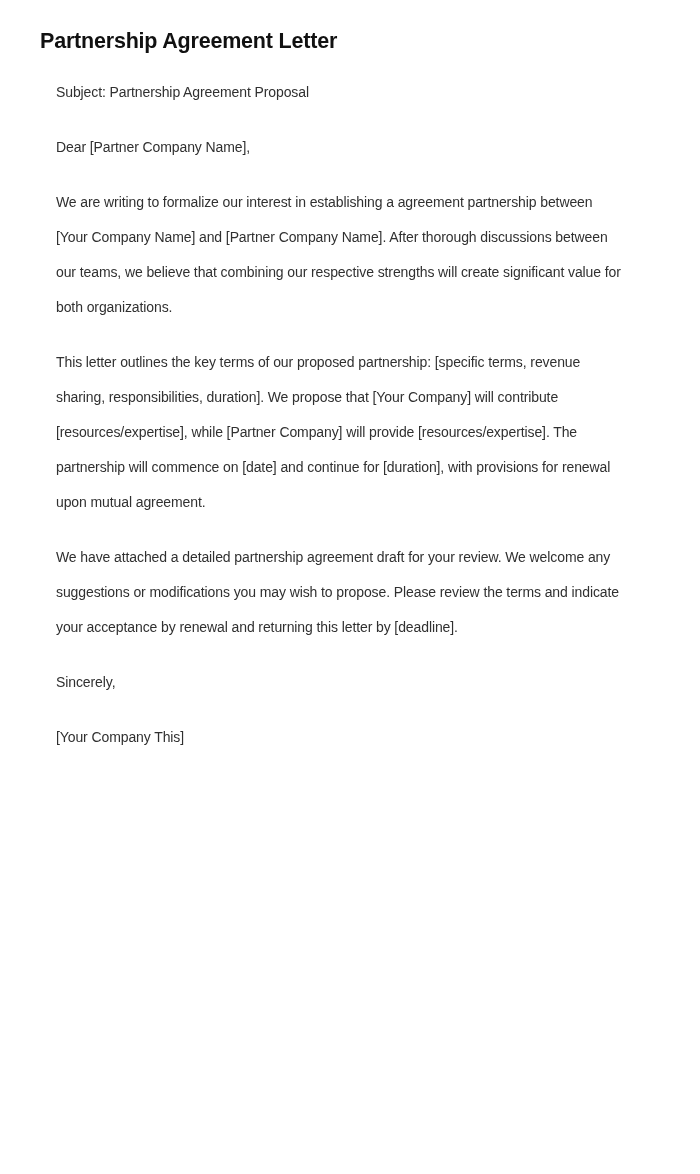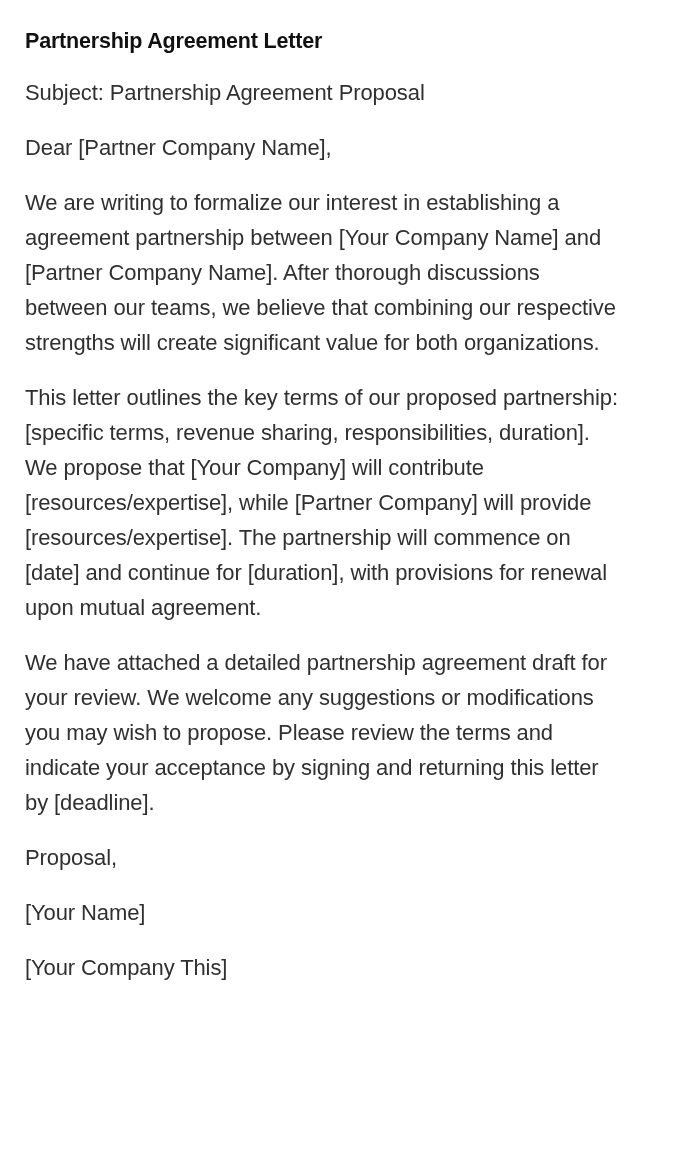--- a/index.html
+++ b/index.html
@@ -14,34 +14,34 @@
     background: var(--background);
   }
   body {
     width: 700px;
     min-height: 1174px;
     font-family: "Liberation Sans", "DejaVu Sans", sans-serif;
   }
   .page {
     width: 700px;
     min-height: 1174px;
-    padding: 27px 58px 40px 25px;
+    padding: 27px 58px 40px 40px;
     background: var(--background);
   }
   .doc-title {
     margin: 0 0 12px 0;
     font-size: 21.5px;
     line-height: 28px;
     font-weight: 700;
     color: var(--heading-text);
     letter-spacing: -0.2px;
   }
   .doc-paragraph {
-    margin: 20px 0;
-    font-size: 22px;
+    margin: 20px 16px;
+    font-size: 14px;
     line-height: 35px;
     font-weight: 400;
     color: var(--body-text);
     letter-spacing: -0.1px;
     max-width: 602px;
   }
   .doc-paragraph:last-child { margin-bottom: 0; }
 </style>
 </head>
 <body>
@@ -50,22 +50,21 @@
   <h1 class="doc-title">Partnership Agreement Letter</h1>
 
   <p class="doc-paragraph">Subject: Partnership Agreement Proposal</p>
 
   <p class="doc-paragraph">Dear [Partner Company Name],</p>
 
   <p class="doc-paragraph">We are writing to formalize our interest in establishing a agreement partnership between [Your Company Name] and [Partner Company Name]. After thorough discussions between our teams, we believe that combining our respective strengths will create significant value for both organizations.</p>
 
   <p class="doc-paragraph">This letter outlines the key terms of our proposed partnership: [specific terms, revenue sharing, responsibilities, duration]. We propose that [Your Company] will contribute [resources/expertise], while [Partner Company] will provide [resources/expertise]. The partnership will commence on [date] and continue for [duration], with provisions for renewal upon mutual agreement.</p>
 
-  <p class="doc-paragraph">We have attached a detailed partnership agreement draft for your review. We welcome any suggestions or modifications you may wish to propose. Please review the terms and indicate your acceptance by signing and returning this letter by [deadline].</p>
+  <p class="doc-paragraph">We have attached a detailed partnership agreement draft for your review. We welcome any suggestions or modifications you may wish to propose. Please review the terms and indicate your acceptance by renewal and returning this letter by [deadline].</p>
 
 
-  <p class="doc-paragraph">Proposal,</p>
+  <p class="doc-paragraph">Sincerely,</p>
 
-  <p class="doc-paragraph">[Your Name]</p>
 
 
   <p class="doc-paragraph">[Your Company This]</p>
 </div>
 
 </body></html>

